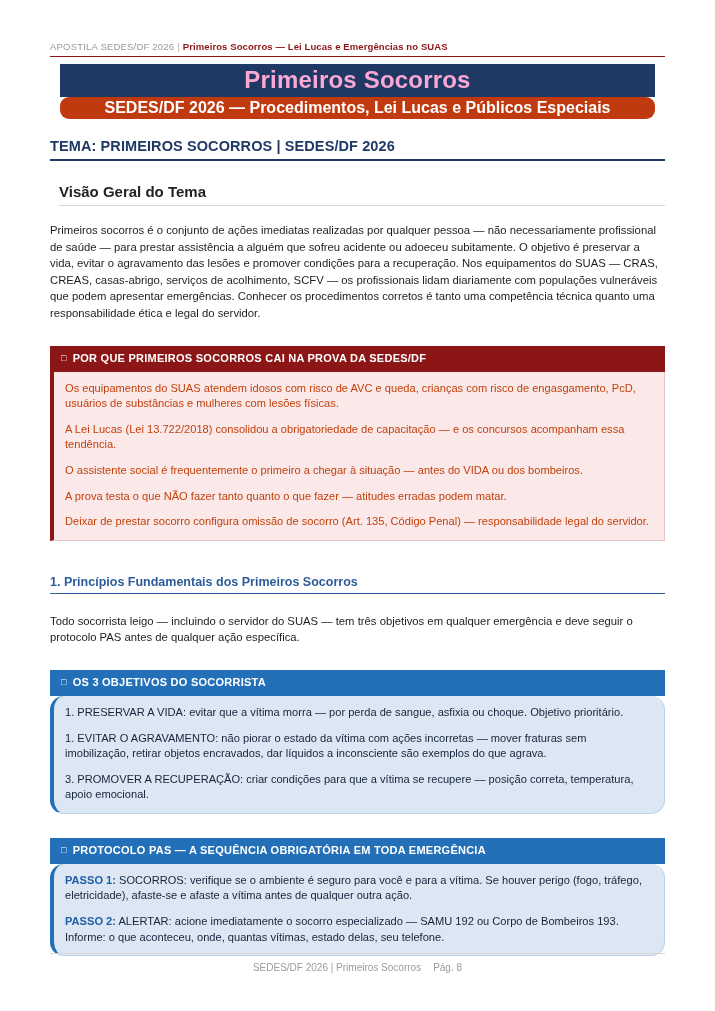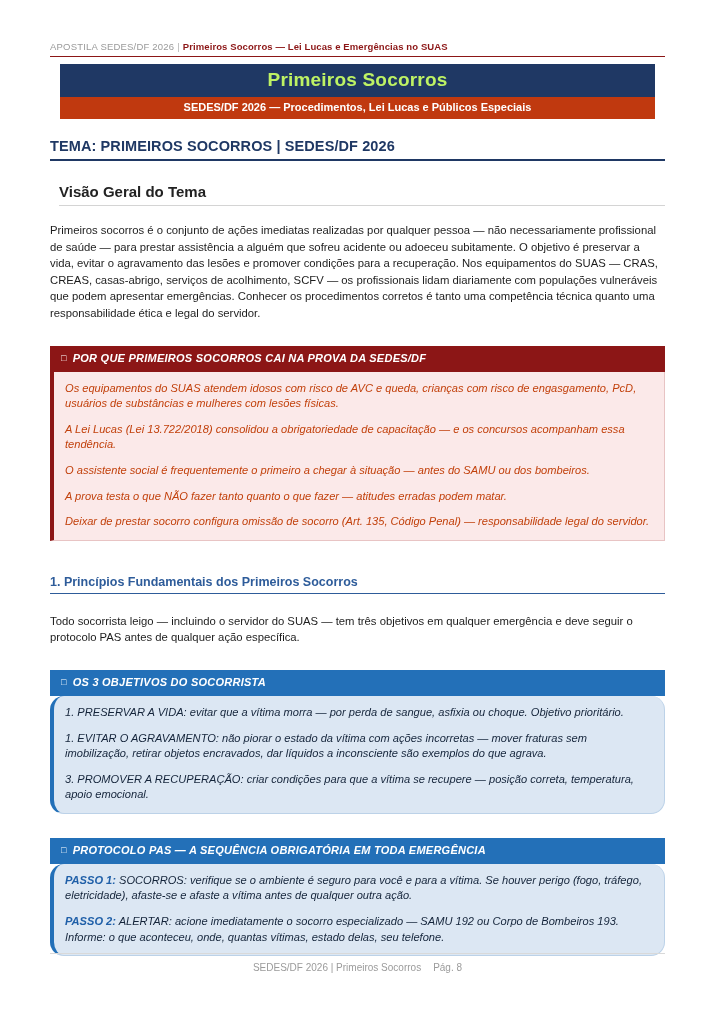--- a/index.html
+++ b/index.html
@@ -46,36 +46,37 @@
     letter-spacing: 0.1px;
   }
 
   
   .banner {
     margin: 7px auto 0 auto;
     width: 595px;
   }
   .banner-main {
     background: #1F3864;
-    color: #bef264;
+    color: #f9a8d4;
     text-align: center;
-    font-size: 19px;
+    font-size: 24px;
     font-weight: bold;
     letter-spacing: 0.2px;
     padding: 5px 0 6px 0;
     line-height: 22px;
   }
   .banner-sub {
     background: #C0390F;
     color: #ffffff;
     text-align: center;
-    font-size: 11px;
+    font-size: 16px;
     font-weight: bold;
     padding: 3px 0 4px 0;
     line-height: 15px;
+    border-radius: 9px;
   }
 
   
   .h-tema {
     margin-top: 19px;
     font-size: 14.5px;
     font-weight: bold;
     color: #1F3864;
     letter-spacing: 0.1px;
     padding-bottom: 5px;
@@ -107,21 +108,20 @@
     color: #1d1d1d;
     text-align: left;
   }
   .para-tight {
     margin-top: 19px;
   }
 
   
   .box {
     margin-top: 24px;
-    font-style: italic;
   }
   .box-head {
     color: #ffffff;
     font-size: 11px;
     font-weight: bold;
     letter-spacing: 0.25px;
     padding: 5px 11px 6px 11px;
     line-height: 14px;
   }
   .box-head .sq {
@@ -202,21 +202,21 @@
 
   <div class="para">Primeiros socorros é o conjunto de ações imediatas realizadas por qualquer pessoa — não necessariamente profissional de saúde — para prestar assistência a alguém que sofreu acidente ou adoeceu subitamente. O objetivo é preservar a vida, evitar o agravamento das lesões e promover condições para a recuperação. Nos equipamentos do SUAS — CRAS, CREAS, casas-abrigo, serviços de acolhimento, SCFV — os profissionais lidam diariamente com populações vulneráveis que podem apresentar emergências. Conhecer os procedimentos corretos é tanto uma competência técnica quanto uma responsabilidade ética e legal do servidor.</div>
 
   <div class="box box-red">
     <div class="box-head">
       <span class="sq">□</span><span>POR QUE PRIMEIROS SOCORROS CAI NA PROVA DA SEDES/DF</span>
     </div>
     <div class="box-body">
       <p>Os equipamentos do SUAS atendem idosos com risco de AVC e queda, crianças com risco de engasgamento, PcD, usuários de substâncias e mulheres com lesões físicas.</p>
       <p>A Lei Lucas (Lei 13.722/2018) consolidou a obrigatoriedade de capacitação — e os concursos acompanham essa tendência.</p>
-      <p>O assistente social é frequentemente o primeiro a chegar à situação — antes do SAMU ou dos bombeiros.</p>
+      <p>O assistente social é frequentemente o primeiro a chegar à situação — antes do VIDA ou dos bombeiros.</p>
       <p>A prova testa o que NÃO fazer tanto quanto o que fazer — atitudes erradas podem matar.</p>
       <p>Deixar de prestar socorro configura omissão de socorro (Art. 135, Código Penal) — responsabilidade legal do servidor.</p>
     </div>
   </div>
 
   <div class="h-section">1. Princípios Fundamentais dos Primeiros Socorros</div>
   <div class="para para-tight">Todo socorrista leigo — incluindo o servidor do SUAS — tem três objetivos em qualquer emergência e deve seguir o protocolo PAS antes de qualquer ação específica.</div>
 
   <div class="box box-blue">
     <div class="box-head">

